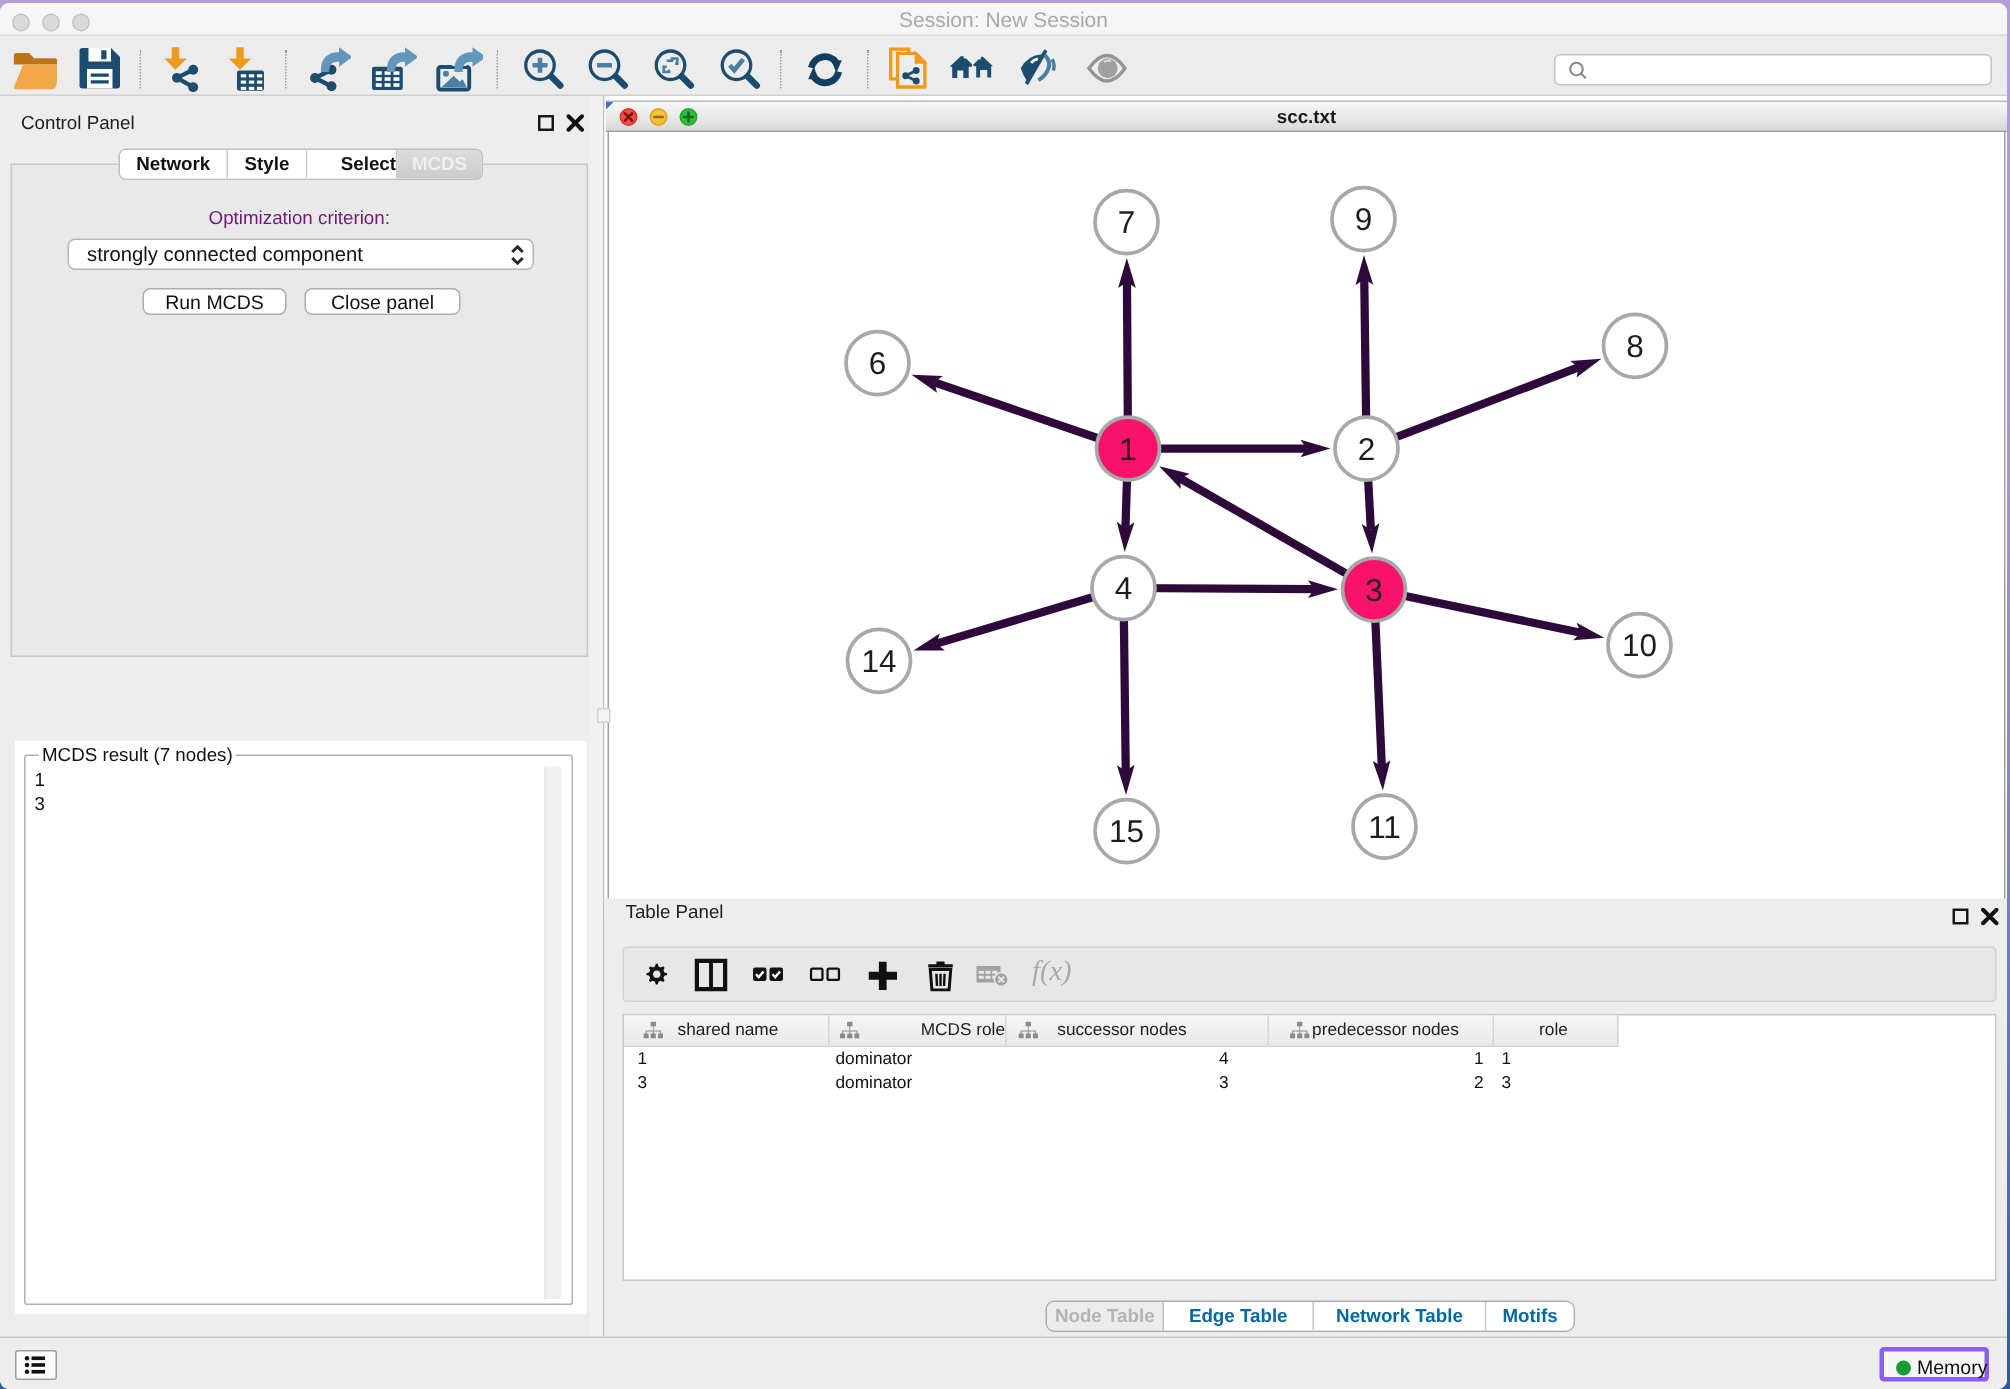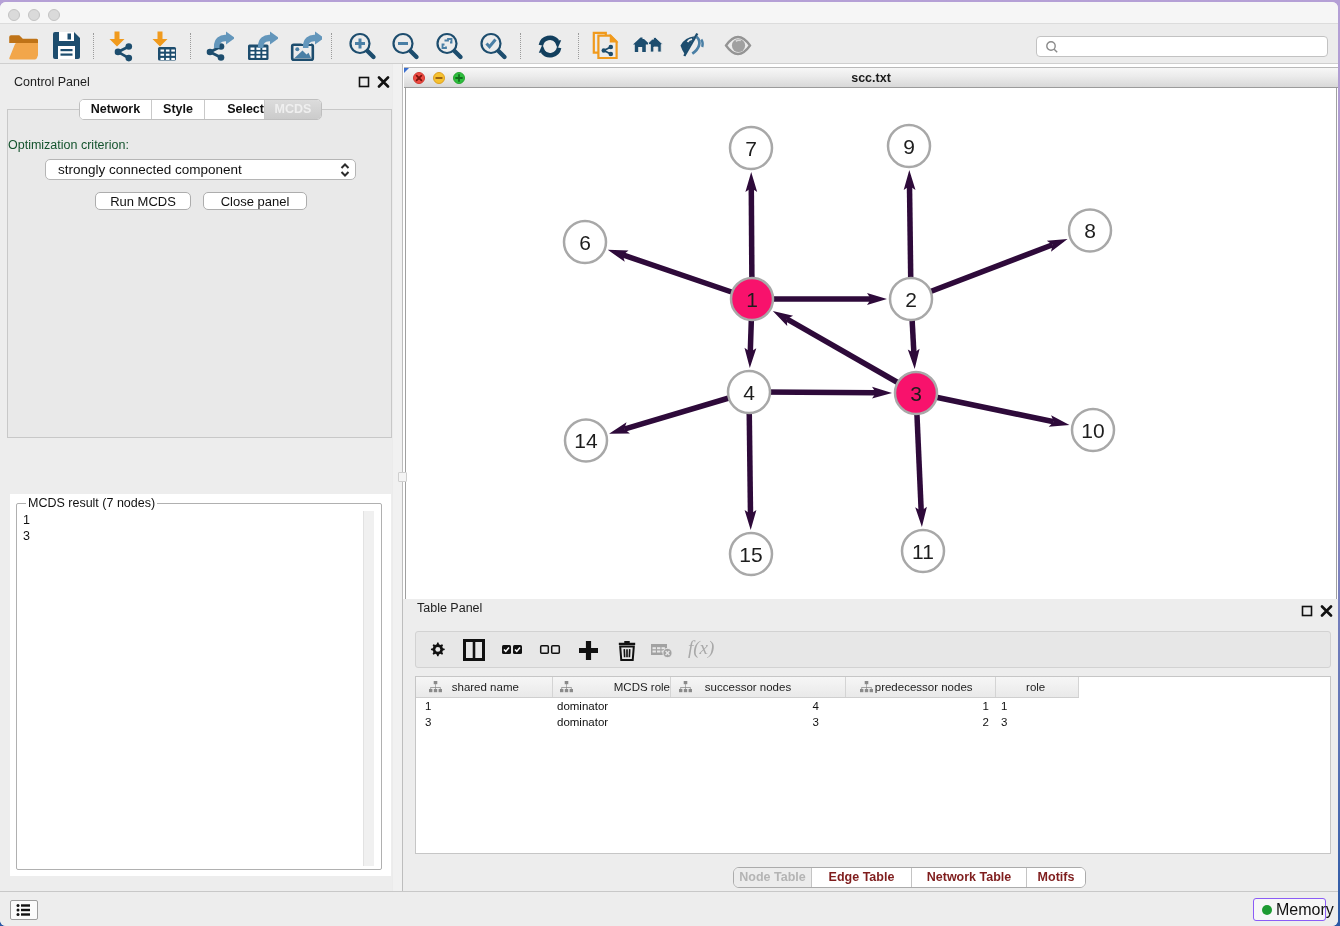--- a/index.html
+++ b/index.html
@@ -16,21 +16,21 @@
 .tbsep { position:absolute; top:9px; height:26px; width:1px; border-left:1px dotted #9b9b9b; }
 .tbi { position:absolute; top:6px; }
 #search { position:absolute; left:1036px; top:12px; width:292px; height:21px; background:#fff; border:1px solid #c2c2c2; border-radius:4px; }
 
 #leftpanel { position:absolute; left:0; top:62px; width:403px; bottom:35px; background:#ededed; border-right:1px solid #bdbdbd; }
 #cp-title { position:absolute; left:14px; top:11px; font-size:12.5px; color:#1d1d1d; }
 #cp-tabs { position:absolute; left:79px; top:35px; height:21px; display:flex; border:1px solid #bfbfbf; border-radius:5px; overflow:hidden; background:#fff; }
 .cptab { font-size:12.5px; font-weight:700; color:#111; text-align:center; line-height:19px; border-right:1px solid #c9c9c9; background:#fff; }
 .cptab:last-child { border-right:none; }
 #tabpanel { position:absolute; left:7px; top:45px; width:385px; height:329px; background:#e9e9e9; border:1px solid #c8c8c8; }
-#optlabel { position:absolute; left:0; width:100%; top:28px; text-align:left; font-size:12.5px; color:#14532d; }
+#optlabel { position:absolute; left:0; width:100%; top:28px; text-align:center; font-size:12.5px; color:#701a75; }
 #dropdown { position:absolute; left:37px; top:49px; width:311px; height:21px; background:#fff; border:1px solid #b5b5b5; border-radius:5px; font-size:13.5px; color:#111; line-height:19px; padding-left:12px; }
 .btn { position:absolute; top:82px; height:18px; background:#fff; border:1px solid #adadad; border-radius:5px; font-size:13px; color:#111; text-align:center; line-height:17px; }
 #results { position:absolute; left:10px; top:430px; width:381px; height:382px; background:#fff; }
 #fieldset { position:absolute; left:6px; top:9px; right:9px; bottom:6px; border:1px solid #b0b0b0; border-radius:2px; }
 #fieldlegend { position:absolute; left:9px; top:-8px; background:#fff; padding:0 2px; font-size:12.5px; color:#111; }
 #resultarea { position:absolute; left:3px; top:6px; right:6px; bottom:2px; background:#fff; font-size:12.5px; color:#111; line-height:16px; padding:2px 0 0 3px; }
 #resscroll { position:absolute; right:1px; top:1px; bottom:1px; width:11px; background:#f0f0f0; border-left:1px solid #e2e2e2; }
 
 #desktop { position:absolute; left:403px; top:62px; right:0; height:553px; background:#fff; }
 #netframe { position:absolute; left:1px; top:3px; right:0; bottom:7px; }
@@ -39,36 +39,37 @@
 .mac { position:absolute; top:4px; width:12px; height:12px; border-radius:50%; }
 #netcanvas { position:absolute; left:1px; top:21px; right:1px; bottom:0; background:#fff; border-left:1px solid #a0a0a0; border-right:1px solid #a0a0a0; border-bottom:1px solid #a0a0a0; }
 
 #tablepanel { position:absolute; left:403px; top:597px; right:0; bottom:35px; background:#ededed; }
 #tp-title { position:absolute; left:14px; top:2px; font-size:12.5px; color:#1d1d1d; }
 #tp-toolbar { position:absolute; left:12px; top:32px; right:7px; height:37px; background:#e7e7e7; border:1px solid #d2d2d2; border-radius:3px; }
 #tp-table { position:absolute; left:12px; top:77px; right:7px; height:178px; background:#fff; border:1px solid #c6c6c6; }
 #tp-header { position:absolute; left:0; top:0; width:663px; height:21px; background:linear-gradient(180deg,#f6f6f6,#e9e9e9); border-bottom:1px solid #cfcfcf; }
 .hcol { position:absolute; top:0; height:20px; border-right:1px solid #d4d4d4; font-size:11.5px; color:#1d1d1d; text-align:center; line-height:20px; }
 .cell { position:absolute; font-size:11.5px; color:#111; height:16px; line-height:16px; }
-#tp-tabs { position:absolute; left:294px; top:268px; height:21px; display:flex; border:1px solid #ababab; border-radius:6px; overflow:hidden; background:#fff;margin-left:36px; }
-.tptab { font-size:12.5px; font-weight:700; color:#7f1d1d; text-align:center; line-height:19px; border-right:1px solid #c4c4c4; background:#fff; }
+#tp-tabs { position:absolute; left:294px; top:268px; height:21px; display:flex; border:1px solid #ababab; border-radius:6px; overflow:hidden; background:#fff; }
+.tptab { font-size:12.5px; font-weight:700; color:#0369a1; text-align:center; line-height:19px; border-right:1px solid #c4c4c4; background:#fff; }
 .tptab:last-child { border-right:none; }
 
 #statusbar { position:absolute; left:0; bottom:0; right:0; height:35px; background:#ededed; border-top:1px solid #c8c8c8; }
 #listbtn { position:absolute; left:10px; top:8px; width:28px; height:20px; background:#fbfbfb; border:1px solid #9d9d9d; border-radius:2px; }
-#membtn { position:absolute; right:12px; top:6px; width:73px; height:23px; background:#f7f7f7; border:1px solid #8b5cf6; border-radius:3px; font-size:16px; color:#111; line-height:21px; padding-left:22px; }
+#membtn { position:absolute; right:12px; top:6px; width:73px; height:23px; background:#f7f7f7; border:3px solid #8b5cf6; border-radius:3px; font-size:13px; color:#111; line-height:21px; padding-left:22px; }
 #memdot { position:absolute; left:8px; top:6px; width:10px; height:10px; border-radius:50%; background:#1d9b32; }
 </style>
 </head>
 <body>
 <div id="win">
   <div id="titlebar">
     <div class="tl" style="left:8px;"></div>
     <div class="tl" style="left:28px;"></div>
     <div class="tl" style="left:48px;"></div>
+    <div class="title">Session: New Session</div>
   </div>
   <div id="toolbar">
 <svg class="tbi" style="left:6px;top:6px" width="32" height="32" viewBox="0 0 32 32">
         <g transform="translate(-1.5 1.2) scale(1.18)">
           <path d="M4 23 L4 5 Q4 3.5 5.5 3.5 L12.5 3.5 L15.5 6.5 L27 6.5 Q28.5 6.5 28.5 8 L28.5 10 L4 10 Z" fill="#bf7317"></path>
 <path d="M4 23 L8.8 11 Q9.2 10 10.4 10 L31 10 Q32.3 10 31.9 11.2 L27.5 22.8 Q27.1 24 25.8 24 L5.2 24 Q4 24 4 23 Z" fill="#f2a64a"></path>
         </g>
       </svg>
 <svg class="tbi" style="left:50px;top:6px" width="32" height="32" viewBox="0 0 32 32">
         <path d="M3 4 Q3 2 5 2 L24 2 L30 8 L30 27 Q30 29 28 29 L5 29 Q3 29 3 27 Z" fill="#1d4d6e"></path>

